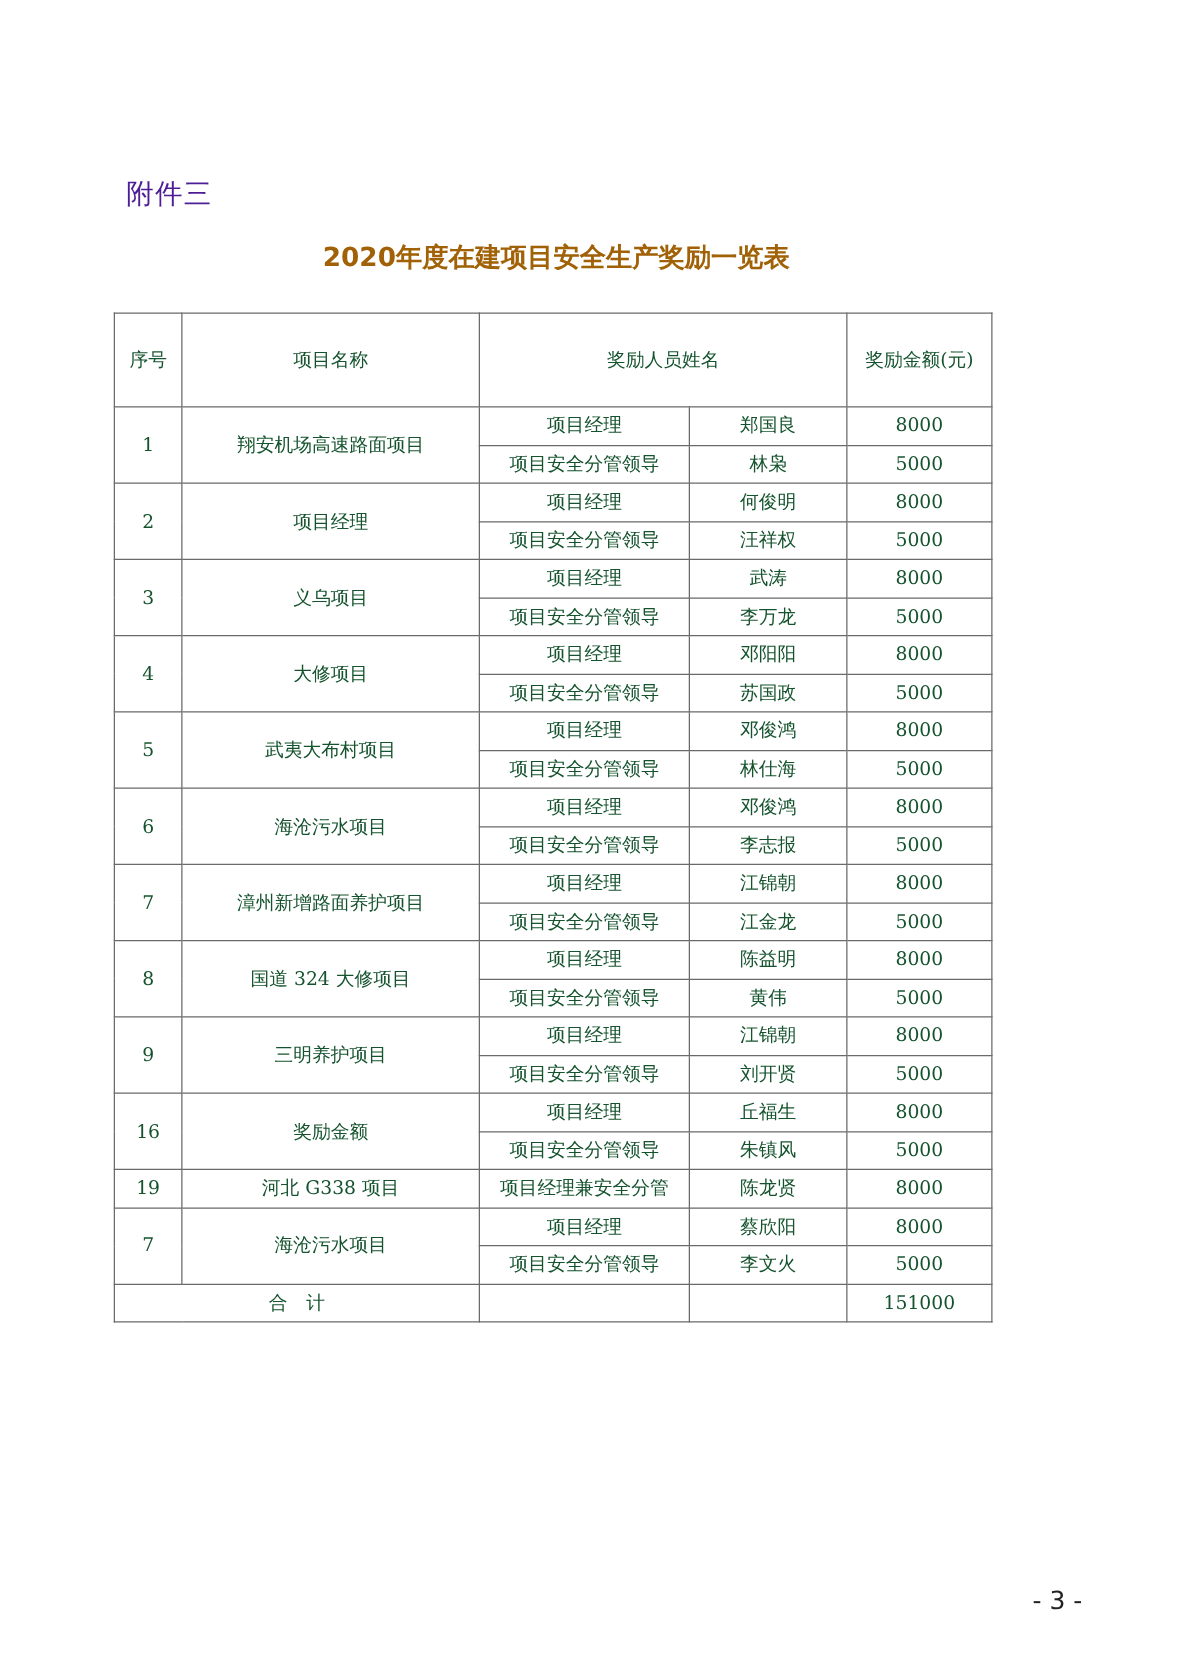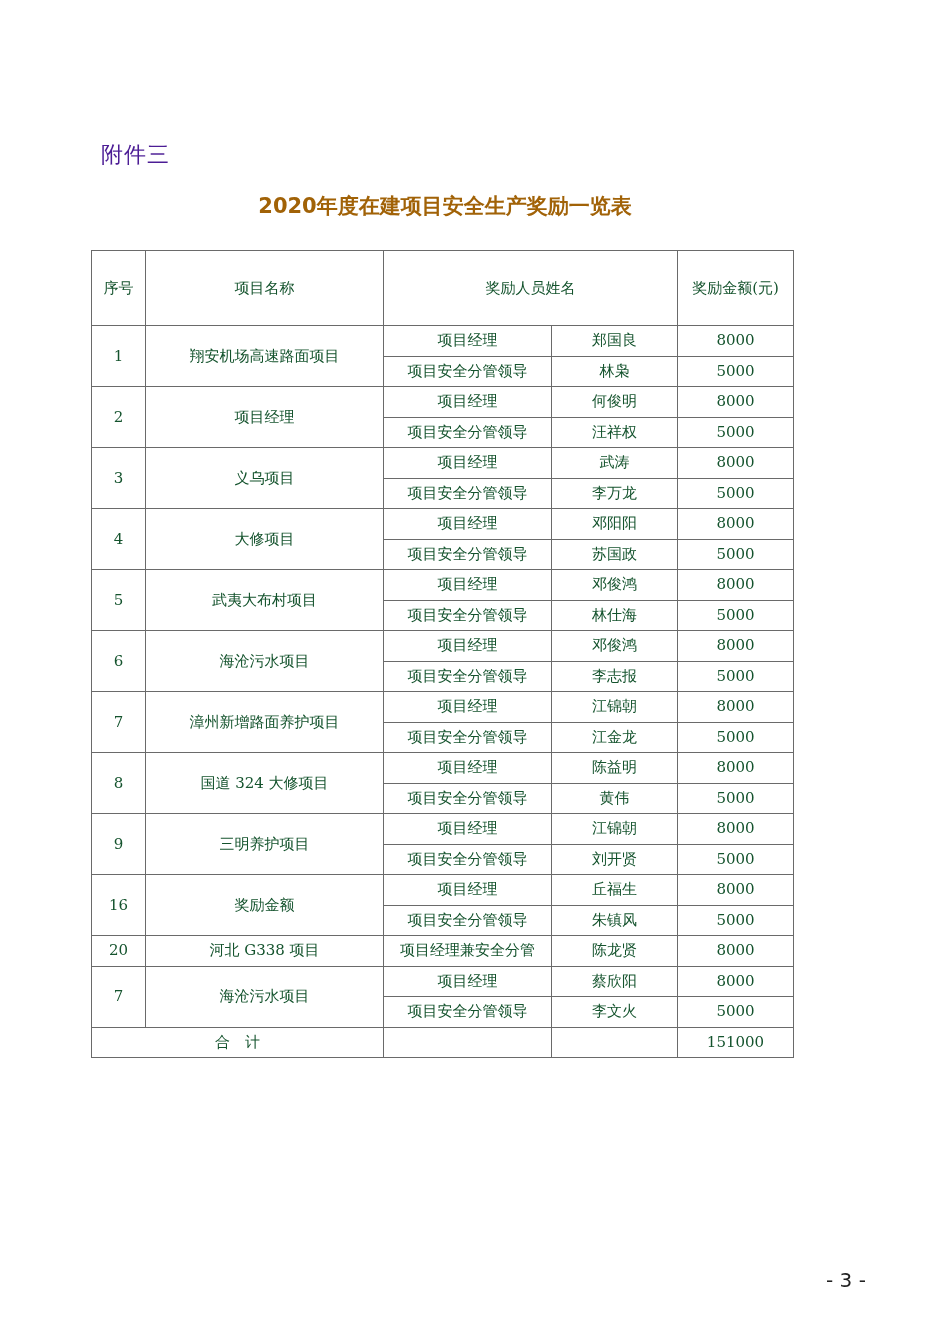--- a/index.html
+++ b/index.html
@@ -183,21 +183,21 @@
       <td>丘福生</td>
       <td>8000</td>
     </tr>
     <tr class="sub">
       <td>项目安全分管领导</td>
       <td>朱镇风</td>
       <td>5000</td>
     </tr>
 
     <tr class="sub">
-      <td>20</td>
+      <td>19</td>
       <td>河北 G338 项目</td>
       <td>项目经理兼安全分管</td>
       <td>陈龙贤</td>
       <td>8000</td>
     </tr>
 
     <tr class="sub">
       <td rowspan="2">7</td>
       <td rowspan="2">海沧污水项目</td>
       <td>项目经理</td>

